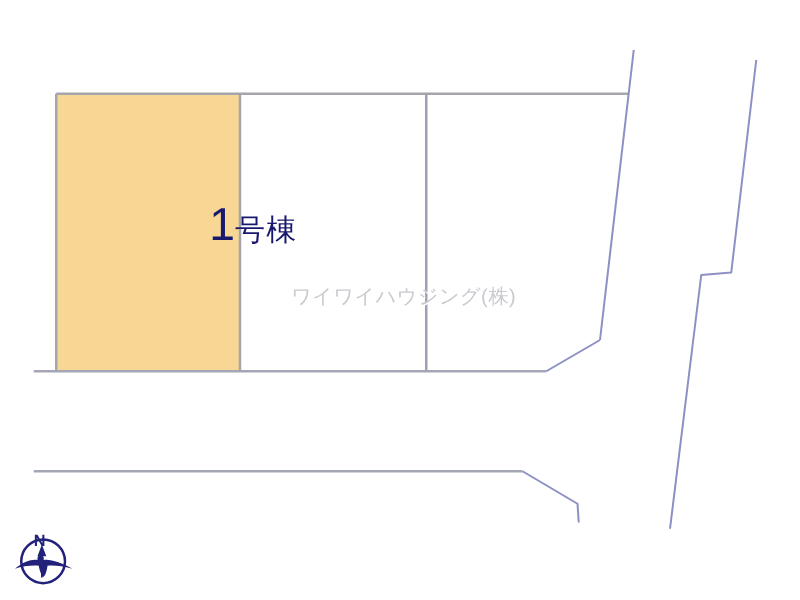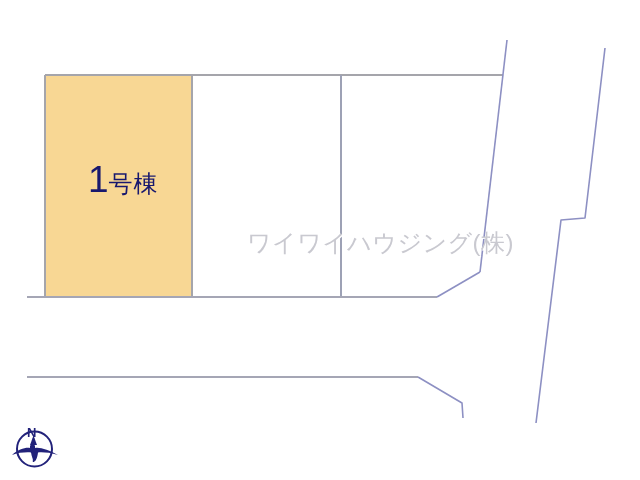--- a/index.html
+++ b/index.html
@@ -18,27 +18,27 @@
     overflow:hidden;font-family:"Liberation Sans", sans-serif;
   }
   .plan-svg{position:absolute;left:0;top:0;}
   .ln-plot{stroke:var(--plot-line);stroke-width:2;fill:none;}
   .ln-parcel{stroke:var(--parcel-line);stroke-width:2;fill:none;}
   .ln-road{stroke:var(--road-line);stroke-width:2;fill:none;}
   .ln-bound{stroke:var(--boundary-line);stroke-width:1.6;fill:none;stroke-linejoin:round;}
   .plot-fill{fill:var(--plot-fill);}
   .plot-label{
     position:absolute;left:88px;top:160px;width:150px;
-    color:var(--label-navy);white-space:nowrap;
+    color:var(--label-navy);white-space:nowrap;text-align:right;
   }
   .plot-label .num{font-size:37px;line-height:40px;vertical-align:baseline;}
   .plot-label .suffix{font-size:24px;vertical-align:baseline;letter-spacing:1px;}
   .watermark{
-    position:absolute;left:247px;top:227px;
-    font-size:24px;letter-spacing:0.5px;color:var(--watermark-gray);
+    position:absolute;left:233px;top:227px;
+    font-size:16px;letter-spacing:0.5px;color:var(--watermark-gray);
     text-shadow:1px 1px 0 #ffffff;white-space:nowrap;
   }
   .compass-n{
     font-size:13px;font-weight:bold;fill:var(--compass-navy);
     font-family:"Liberation Sans", sans-serif;
   }
   .compass-stroke{stroke:var(--compass-navy);fill:none;}
   .compass-fill{fill:var(--compass-navy);stroke:none;}
 </style>
 </head>

